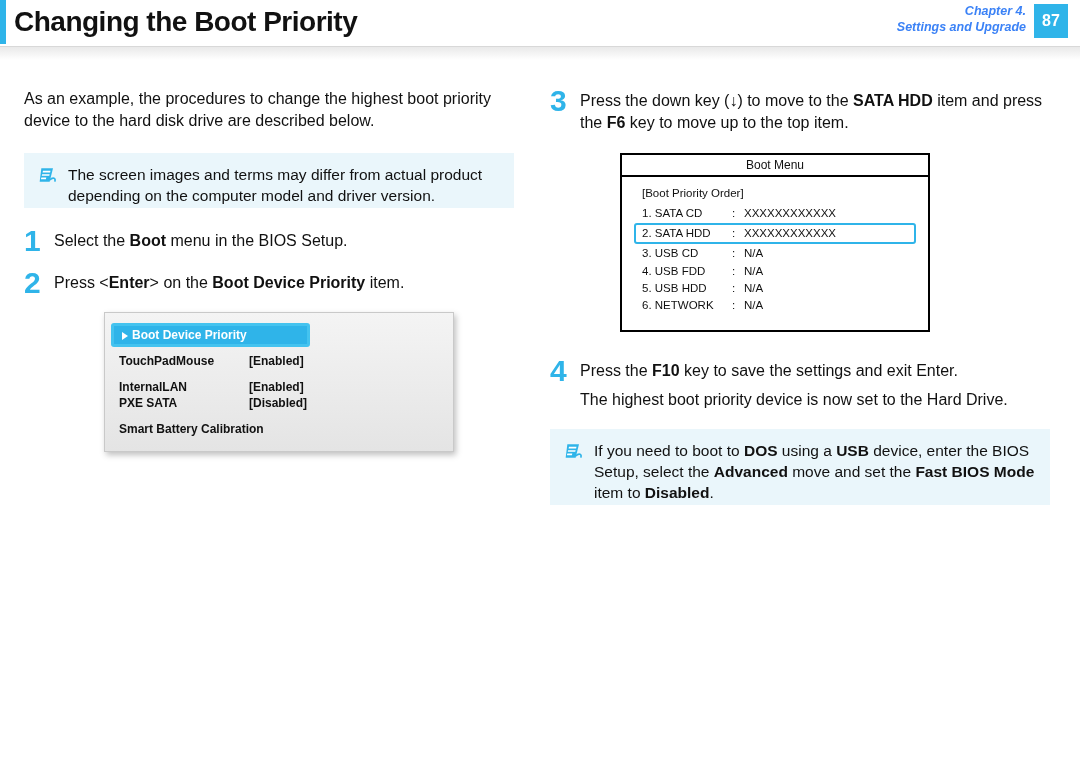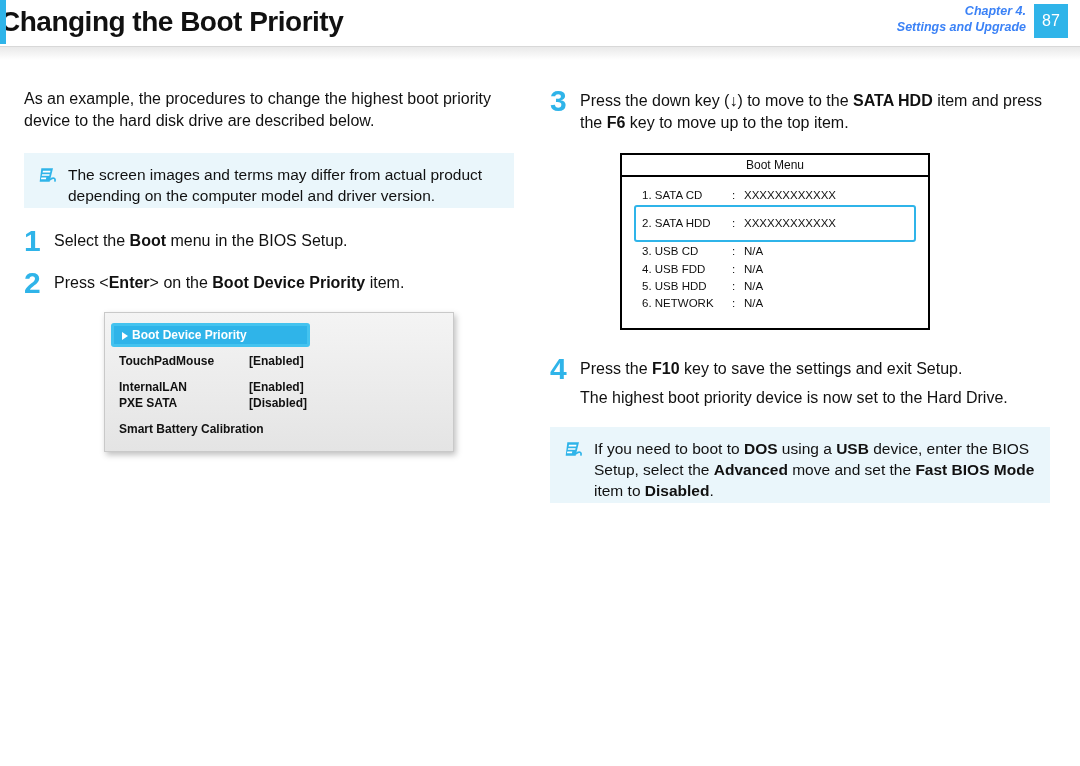--- a/index.html
+++ b/index.html
@@ -10,21 +10,21 @@
     color: #111;
     background: #fff;
     overflow: hidden;
     position: relative;
   }
   .header {
     height: 44px;
     display: flex;
     align-items: center;
     border-bottom: 0px solid transparent;
-    padding-left: 0;
+    padding-left: 14px;
   }
   .header-bar-accent {
     width: 6px;
     height: 44px;
     background: #2fb4e9;
     position: absolute;
     left: 0; top: 0;
   }
   .title {
     font-size: 28px;
@@ -43,21 +43,21 @@
     line-height: 1.25;
   }
   .page-num {
     position: absolute;
     right: 12px;
     top: 4px;
     width: 34px;
     height: 34px;
     background: #2fb4e9;
     color: #fff;
-    font-weight: 400;
+    font-weight: 700;
     font-size: 16px;
     display: flex;
     align-items: center;
     justify-content: center;
   }
   .divider {
     position: absolute;
     left: 0; right: 0;
     top: 46px;
     height: 14px;
@@ -176,21 +176,21 @@
     font-size: 11.5px;
     line-height: 1.5;
   }
   .boot-row .n { width: 90px; }
   .boot-row .c { width: 12px; }
   .boot-row .d { }
   .boot-row.hl {
     border: 2.5px solid #2fb4e9;
     border-radius: 3px;
     margin: 1px -2px;
-    padding: 8px 6px;
+    padding: 0 6px;
   }
 </style>
 </head>
 <body>
 
 <div class="header-bar-accent"></div>
 <div class="header">
   <div class="title">Changing the Boot Priority</div>
 </div>
 <div class="chapter-block">
@@ -257,20 +257,21 @@
     <div class="step">
       <div class="step-num">3</div>
       <div class="step-body">
         <span>Press the down key (↓) to move to the </span><b>SATA HDD</b><span> item and press the </span><b>F6</b><span> key to move up to the top item.</span>
       </div>
     </div>
 
     <div class="boot-panel">
       <div class="boot-title">Boot Menu</div>
       <div class="boot-body">
+        <div class="boot-section">[Boot Priority Order]</div>
         <div class="boot-row">
             <span class="n">1. SATA CD</span>
             <span class="c">:</span>
             <span class="d">XXXXXXXXXXXX</span>
           </div>
         <div class="boot-row hl">
             <span class="n">2. SATA HDD</span>
             <span class="c">:</span>
             <span class="d">XXXXXXXXXXXX</span>
           </div>
@@ -293,21 +294,21 @@
             <span class="n">6. NETWORK</span>
             <span class="c">:</span>
             <span class="d">N/A</span>
           </div>
       </div>
     </div>
 
     <div class="step">
       <div class="step-num">4</div>
       <div class="step-body">
-        <span>Press the </span><b>F10</b><span> key to save the settings and exit Setup.</span>
+        <span>Press the </span><b>F10</b><span> key to save the settings and exit Enter.</span>
         <div style="height:6px"></div>
         <span>The highest boot priority device is now set to the Hard Drive.</span>
       </div>
     </div>
 
     <div class="note" style="margin-top:18px">
       <svg class="note-icon" viewBox="0 0 24 24">
         <path fill="#2fb4e9" d="M4 4 L18 4 L14 20 L2 20 Z"></path>
         <path fill="#fff" d="M6 7 L15 7 L14.5 9 L5.5 9 Z M5 11 L14 11 L13.5 13 L4.5 13 Z M4 15 L10 15 L9.5 17 L3.5 17 Z"></path>
         <path fill="none" stroke="#2fb4e9" stroke-width="2" d="M14 18 C 18 14 22 16 20 20"></path>

